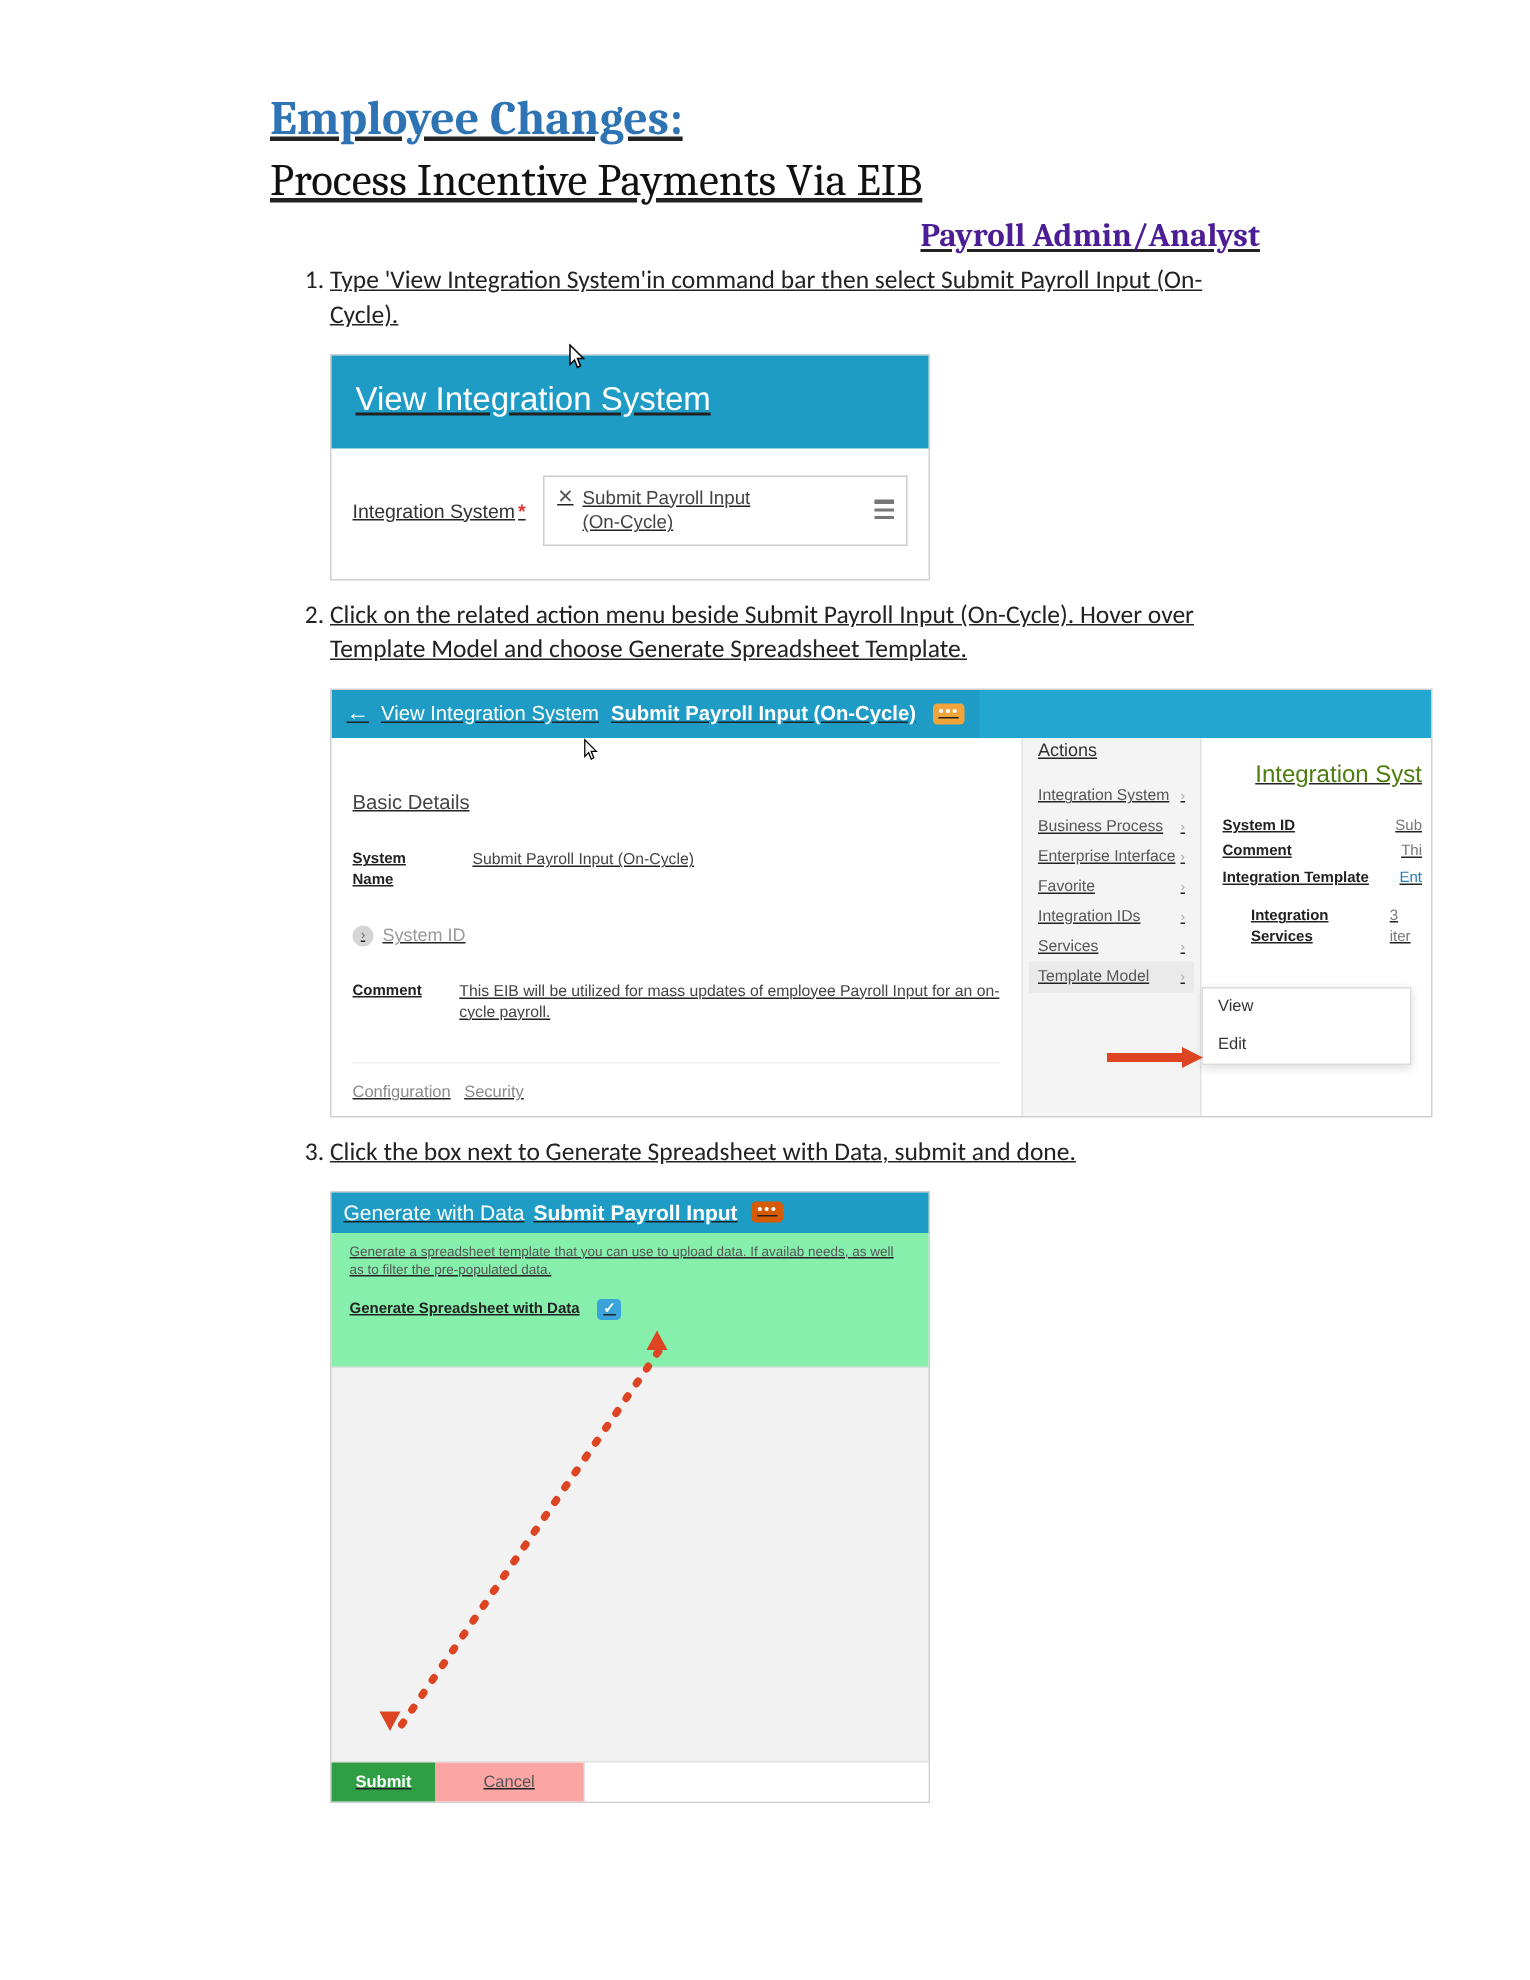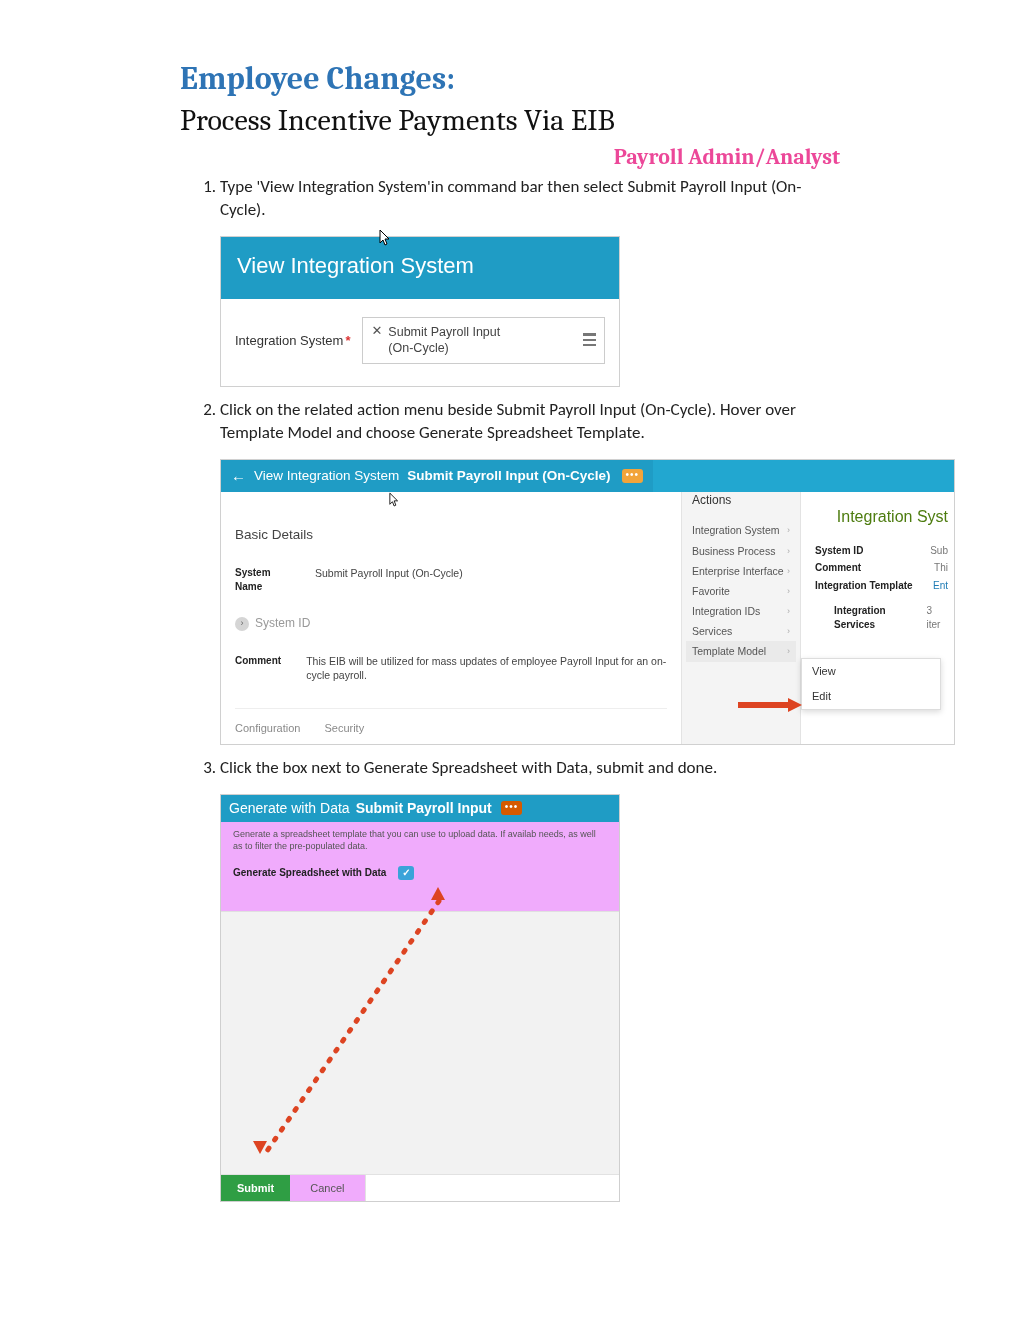--- a/index.html
+++ b/index.html
@@ -6,39 +6,40 @@
   body {
     margin: 0;
     background: #fff;
     font-family: Calibri, "Segoe UI", Arial, sans-serif;
     color: #222;
   }
   .page {
     width: 820px;
     margin: 0 auto;
     padding: 60px 80px 80px 80px;
+    text-decoration: underline;
   }
   .title-block { margin-bottom: 6px; }
   .title-blue {
     color: #2e74b5;
     font-family: Cambria, Georgia, serif;
     font-size: 32px;
     font-weight: 700;
     margin: 0 0 6px 0;
   }
   .title-sub {
     color: #111;
     font-family: Cambria, Georgia, serif;
     font-size: 30px;
     font-weight: 400;
     margin: 0;
   }
   .role {
     text-align: right;
-    color: #ec4899;
+    color: #4c1d95;
     font-family: Cambria, Georgia, serif;
     font-size: 22px;
     font-weight: 700;
     margin: 6px 0 6px 0;
   }
   ol.steps {
     margin: 0;
     padding: 0 0 0 40px;
     font-size: 17px;
     line-height: 1.35;
@@ -145,21 +146,21 @@
   .sysid-row {
     display: flex; align-items: center; gap: 6px;
     font-size: 12px; color: #999; margin: 10px 0 12px 0;
   }
   .chev-circle {
     width: 14px; height: 14px; border-radius: 50%;
     background: #d5d5d5; display:flex;align-items:center;justify-content:center;
     font-size: 9px; color: #666;
   }
   .tabs-row {
-    display: flex; gap: 24px; margin-top: 26px;
+    display: flex; gap: 9px; margin-top: 26px;
     font-size: 11px; color: #8a8a8a;
     border-top: 1px solid #eee; padding-top: 12px;
   }
 
   .s2-mid {
     flex: 0 0 120px;
     background: #f4f4f4;
     border-left: 1px solid #e3e3e3;
     border-right: 1px solid #e3e3e3;
     font-size: 10.5px; color: #555;
@@ -213,21 +214,21 @@
     position: relative;
   }
   .shot3-header {
     background: #1f9cc5; color: #fff;
     font-size: 14px; font-weight: 400;
     padding: 4px 8px;
     display: flex; align-items: center; gap: 6px;
   }
   .shot3-header .more-btn { background: #d65a00; }
   .shot3-top {
-    background: #f0abfc;
+    background: #86efac;
     padding: 6px 12px 2px 12px;
     font-size: 9px; color: #555; line-height: 1.35;
     border-bottom: 1px solid #e0e0e0;
     min-height: 90px;
   }
   .gen-row {
     display: flex; align-items: center; gap: 12px;
     margin-top: 14px;
     font-size: 10px; color: #222; font-weight: 700;
   }
@@ -265,23 +266,23 @@
     display: flex; gap: 0;
     border-top: 1px solid #e2e2e2;
   }
   .btn-submit {
     background: #2f9e44; color: #fff;
     font-size: 11px; font-weight: 700;
     padding: 7px 16px;
     border: none;
   }
   .btn-cancel {
-    background: #f0abfc; color: #555;
+    background: #fca5a5; color: #555;
     font-size: 11px;
-    padding: 7px 20px;
+    padding: 7px 32px;
     border: none;
     border-right: 1px solid #e2e2e2;
   }
 </style>
 </head>
 <body>
 
 <div class="page">
   <div class="title-block">
     <h1 class="title-blue">Employee Changes:</h1>

